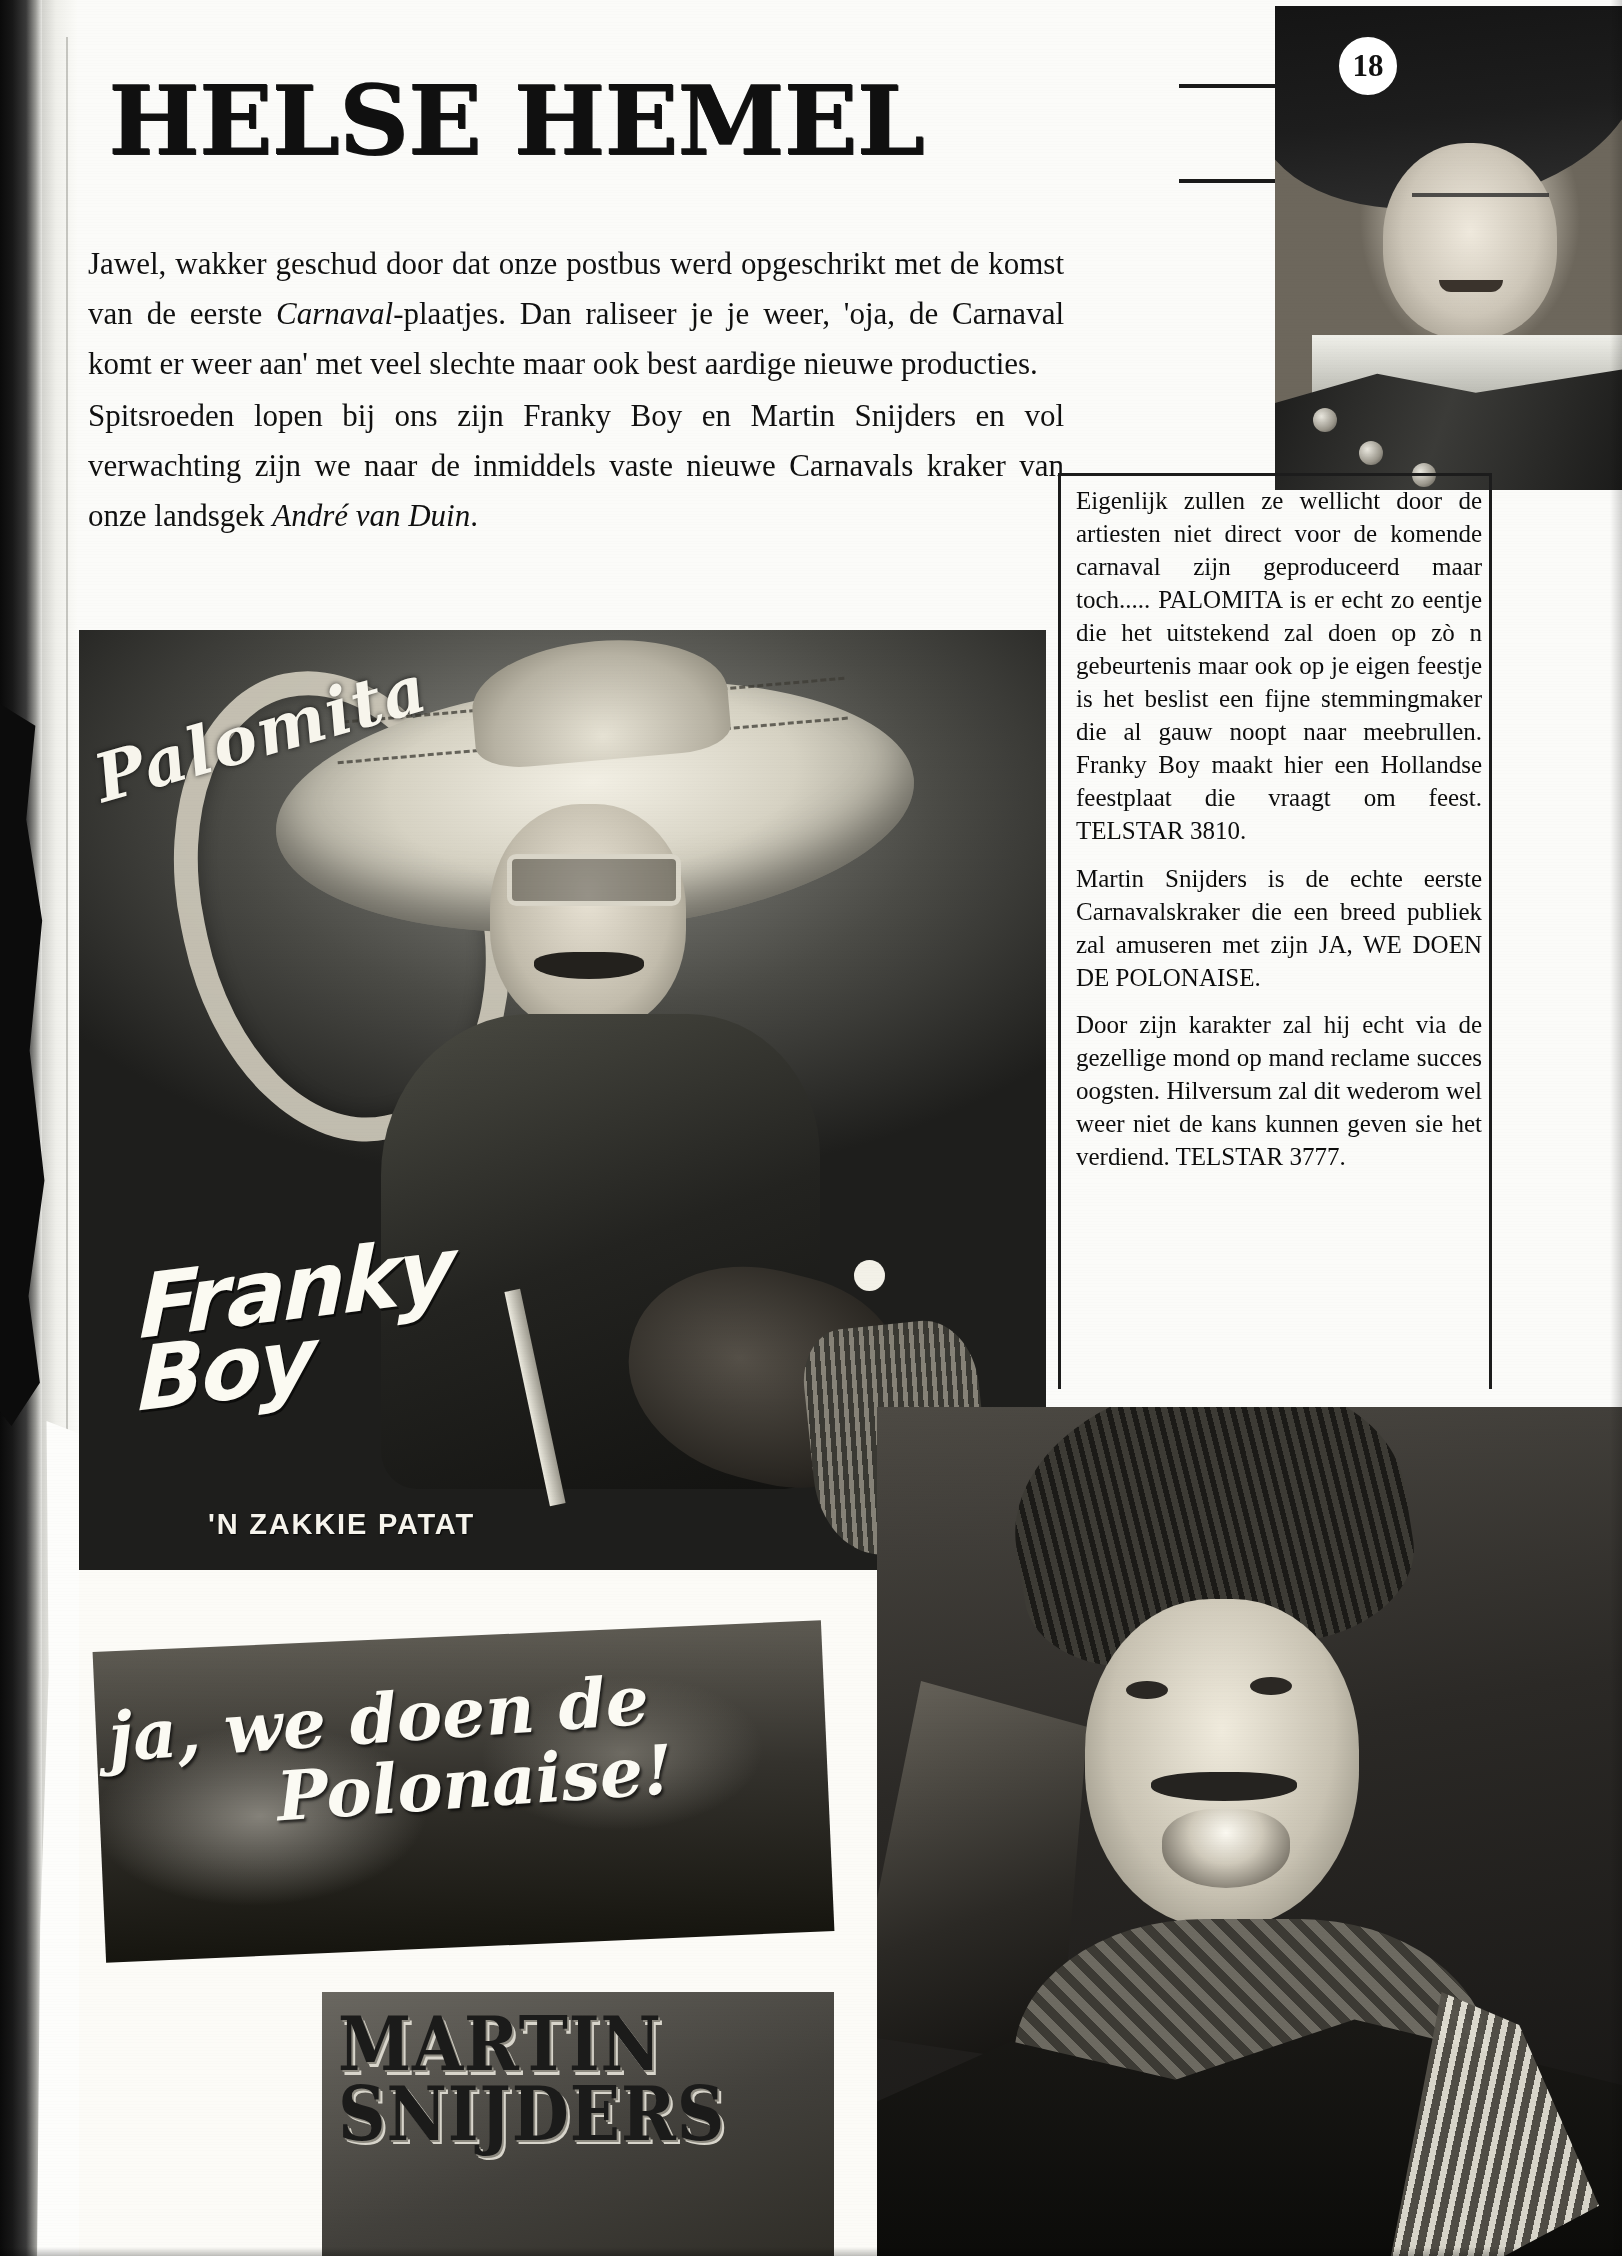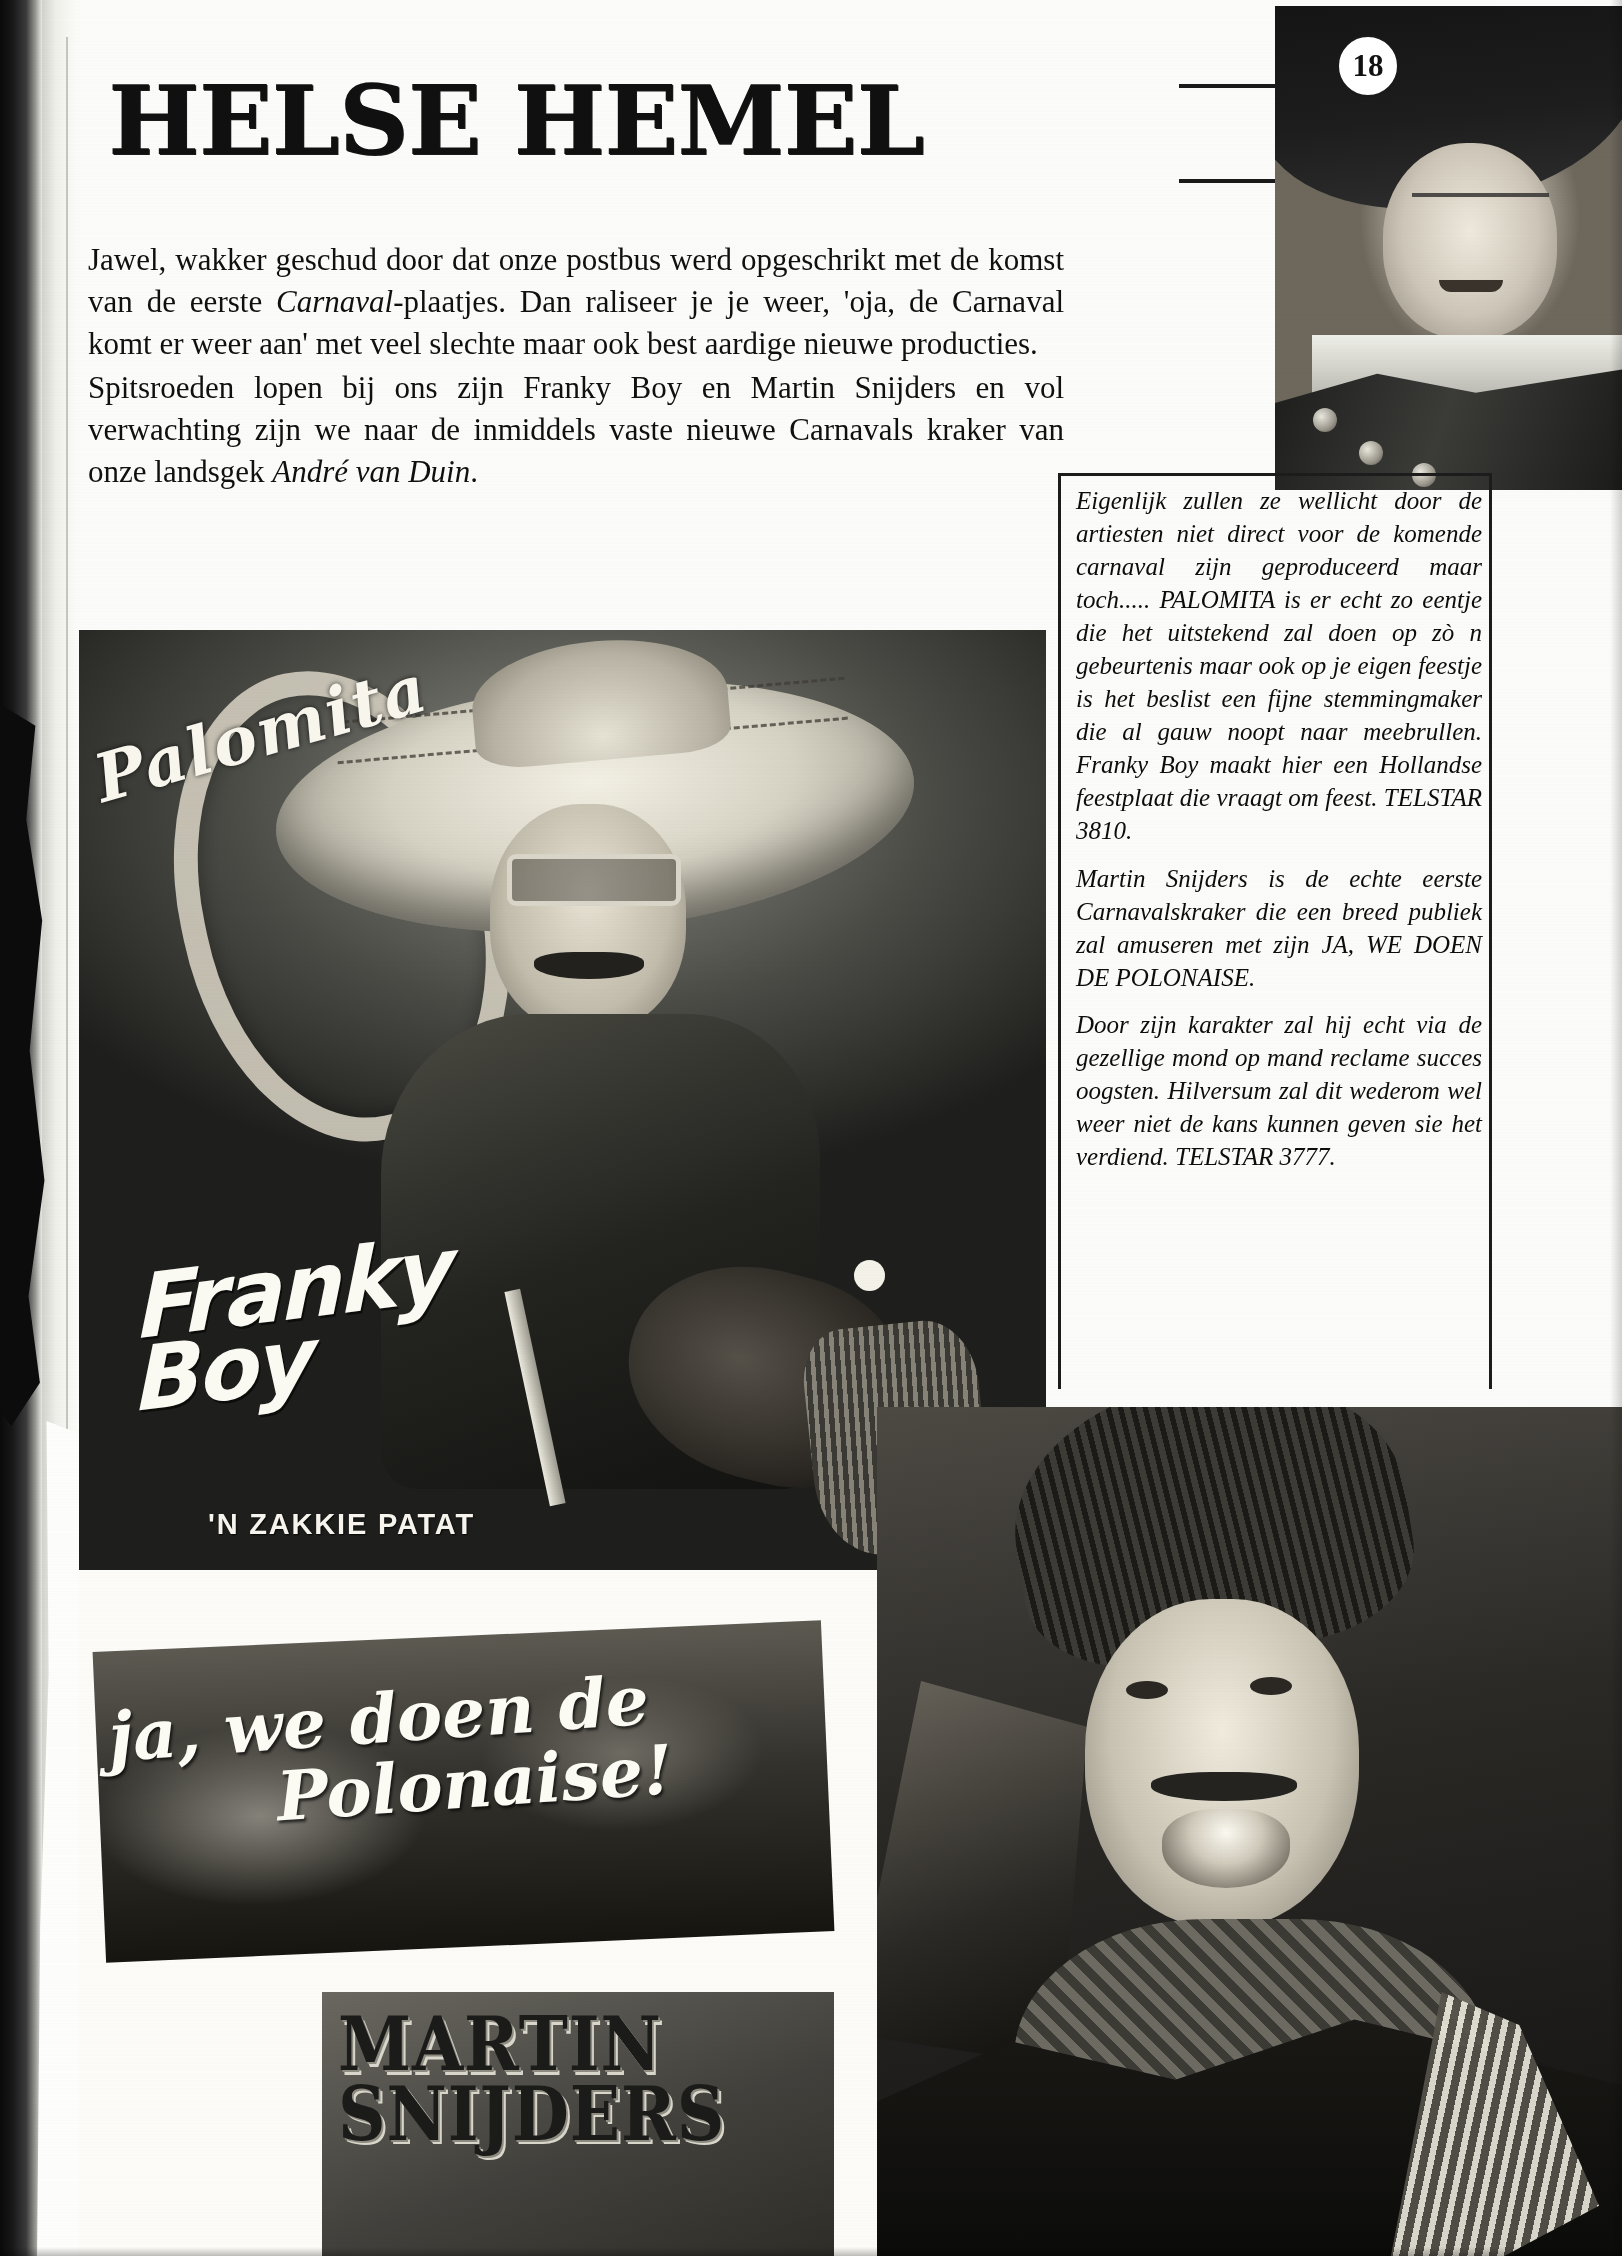--- a/index.html
+++ b/index.html
@@ -132,21 +132,21 @@
   }
 
   
   .intro {
     position: absolute;
     left: 88px;
     top: 239px;
     width: 976px;
     font-family: "Liberation Serif", serif;
     font-size: 31px;
-    line-height: 42px;
+    line-height: 50px;
     color: #101010;
     text-align: justify;
   }
   .intro p { margin: 0; }
   .intro .p2 { margin-top: 1.8px; }
   .ital { font-style: italic; }
 
   
   .col-rule-left {
     position: absolute;
@@ -175,21 +175,20 @@
   .rightcol {
     position: absolute;
     left: 1076px;
     top: 484px;
     width: 406px;
     font-family: "Liberation Serif", serif;
     font-size: 25px;
     line-height: 33px;
     color: #0d0d0d;
     text-align: justify;
-    font-style: italic;
   }
   .rightcol p { margin: 0 0 14.6px 0; }
 
   
   .photo {
     position: absolute;
     overflow: hidden;
     background: #2a2a2a;
   }
 

